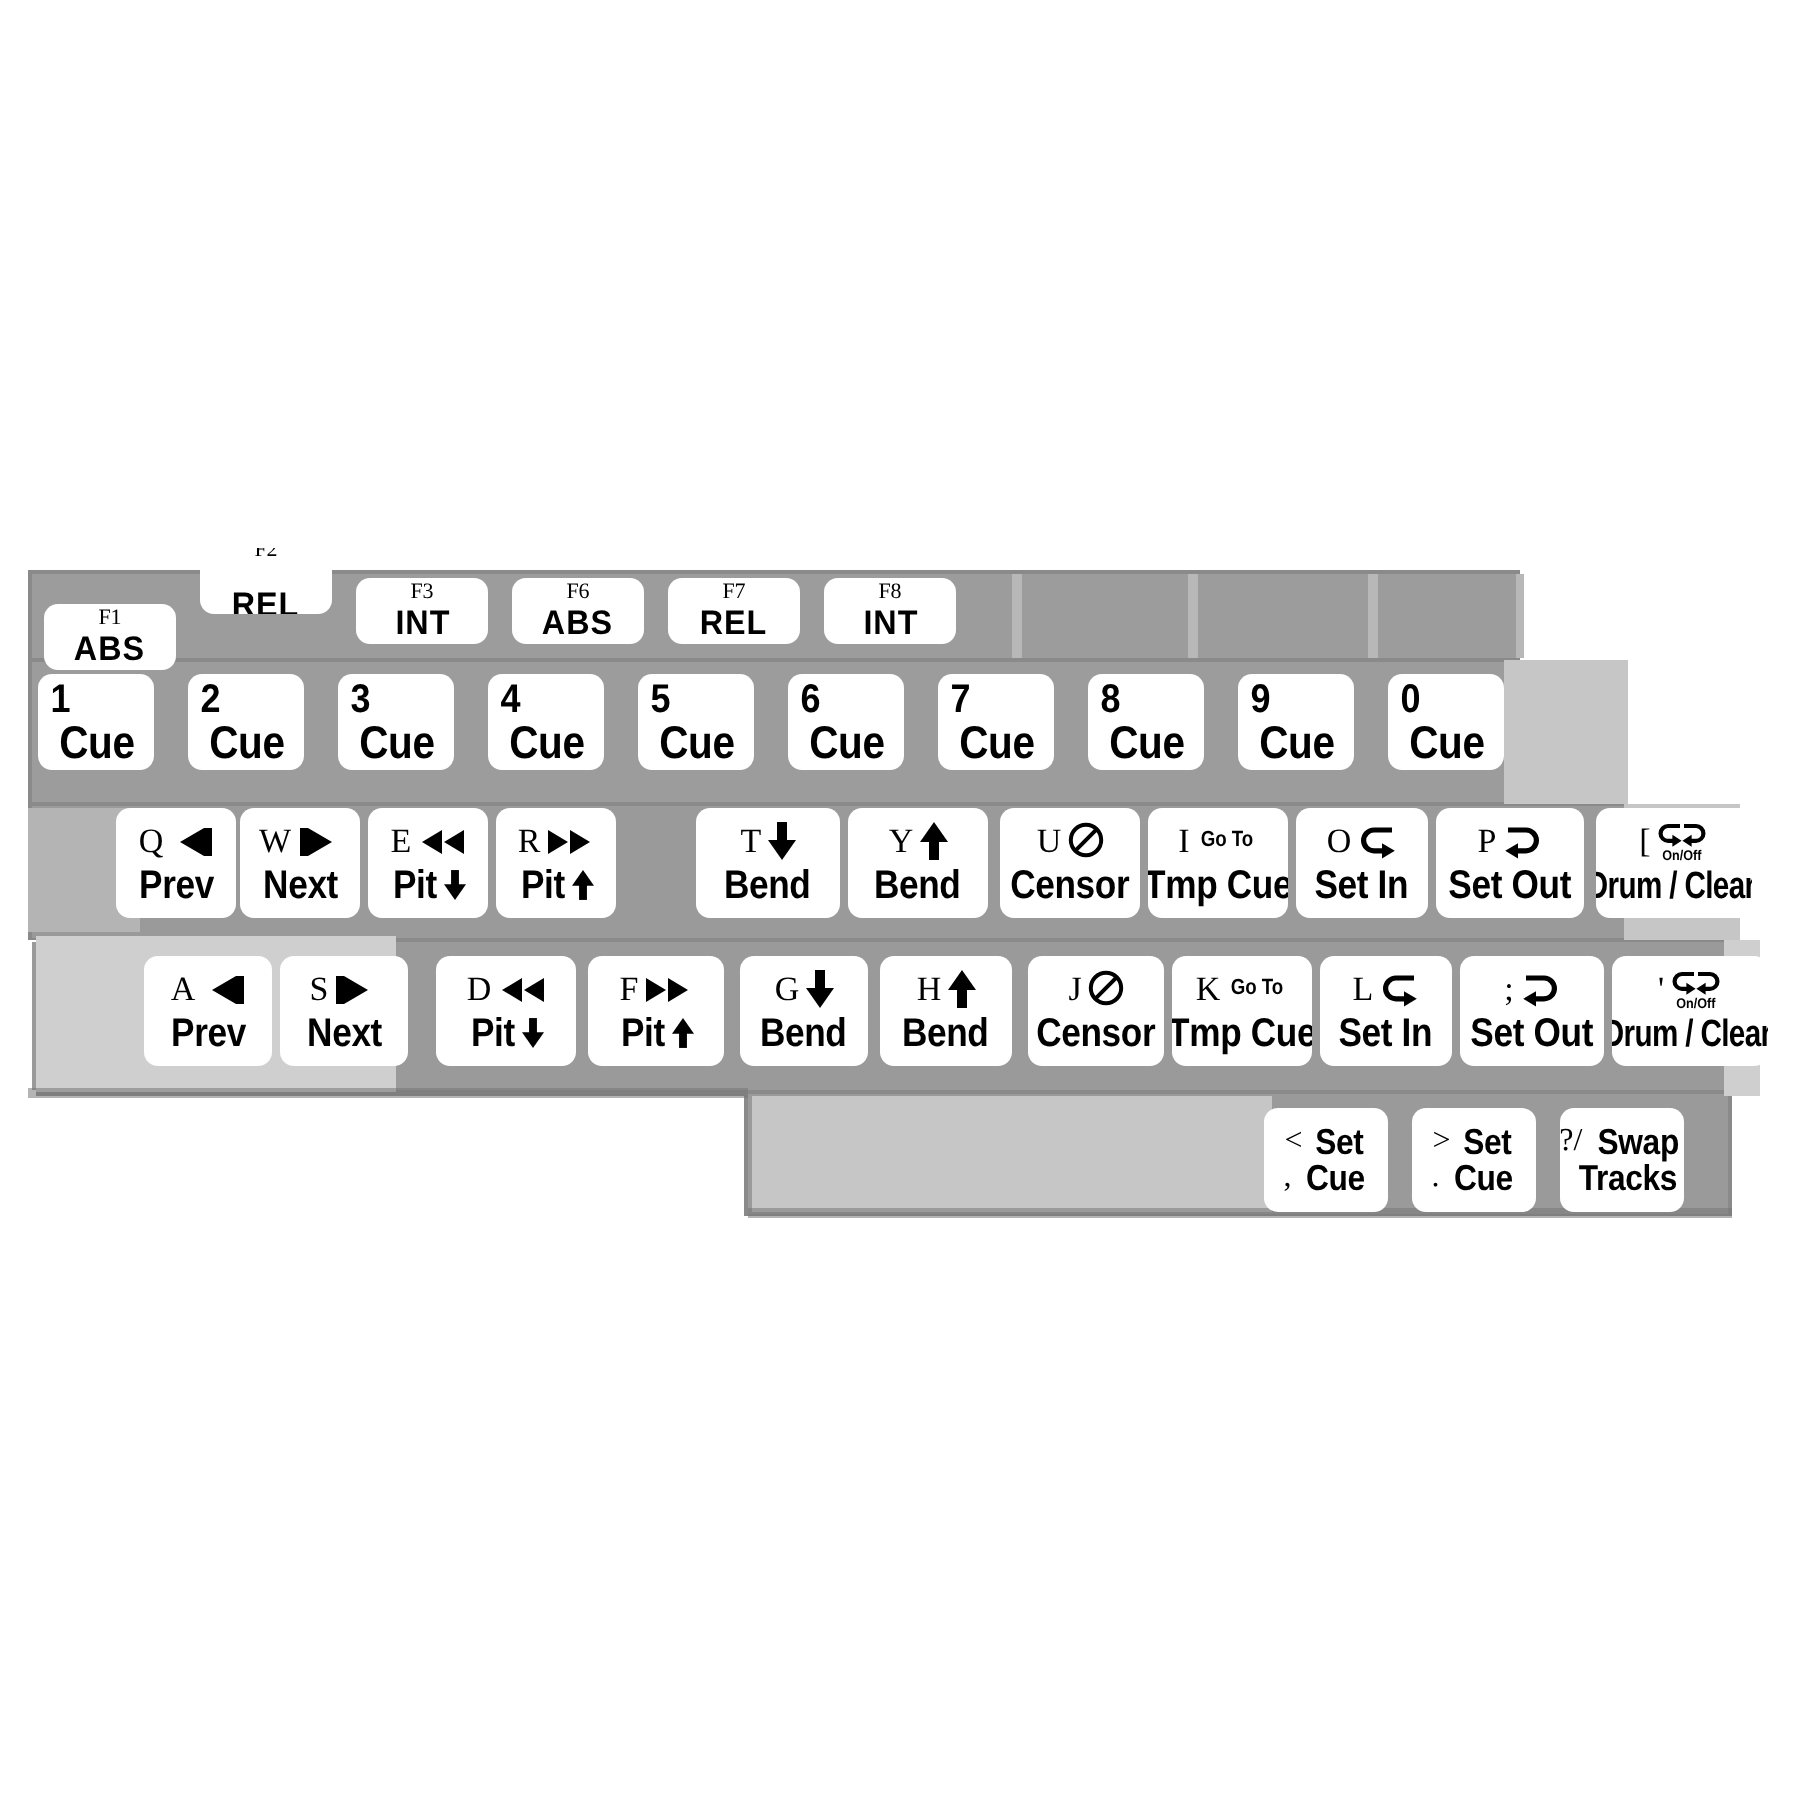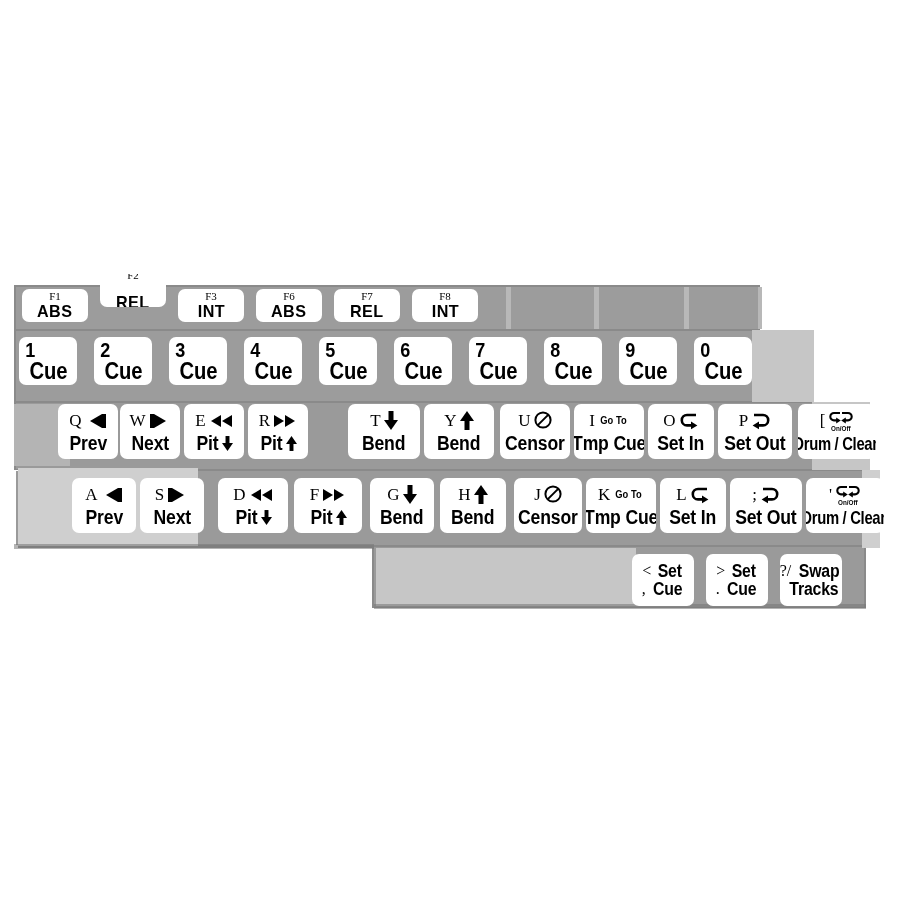--- a/index.html
+++ b/index.html
@@ -126,21 +126,21 @@
   <rect x="506" y="287" width="5" height="42" fill="#b8b8b8"></rect>
   <rect x="594" y="287" width="5" height="42" fill="#b8b8b8"></rect>
   <rect x="684" y="287" width="5" height="42" fill="#b8b8b8"></rect>
   <rect x="758" y="287" width="4" height="42" fill="#b8b8b8"></rect>
 
   <rect x="14" y="544" width="360" height="5" fill="#777" opacity="0.55"></rect>
   <rect x="374" y="604" width="492" height="5" fill="#777" opacity="0.55"></rect>
 </svg>
 
 <div id="stage">
-    <div class="key k-f" style="left: 22px; top: 289px;">
+    <div class="key k-f" style="left: 22px; top: 302px;">
       <div class="top">F1</div>
       <div class="bot">
         <span class="act">ABS</span>
       </div>
     </div>
     <div class="key k-f" style="left: 100px; top: 274px; gap: 12px;">
       <div class="top">F2</div>
       <div class="bot">
         <span class="act">REL</span>
       </div>

